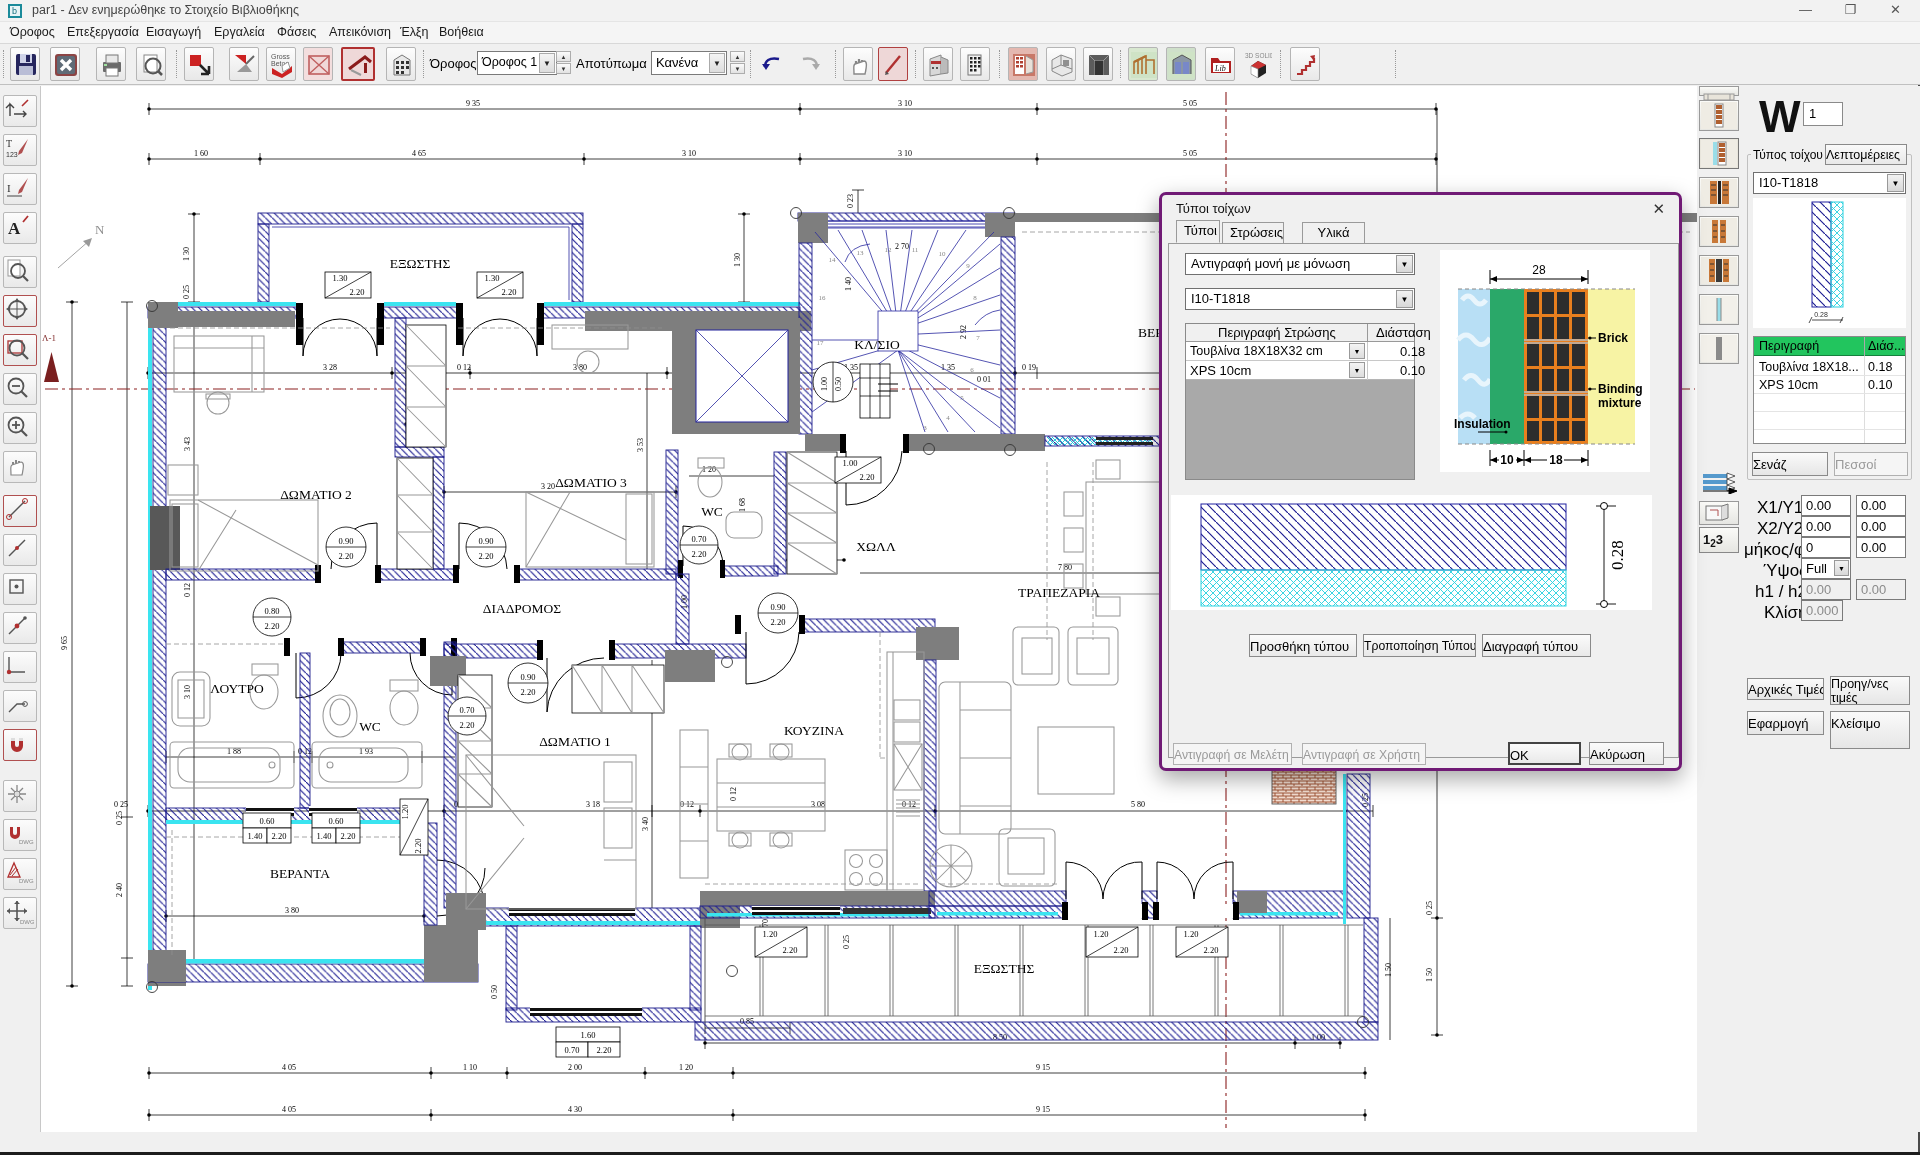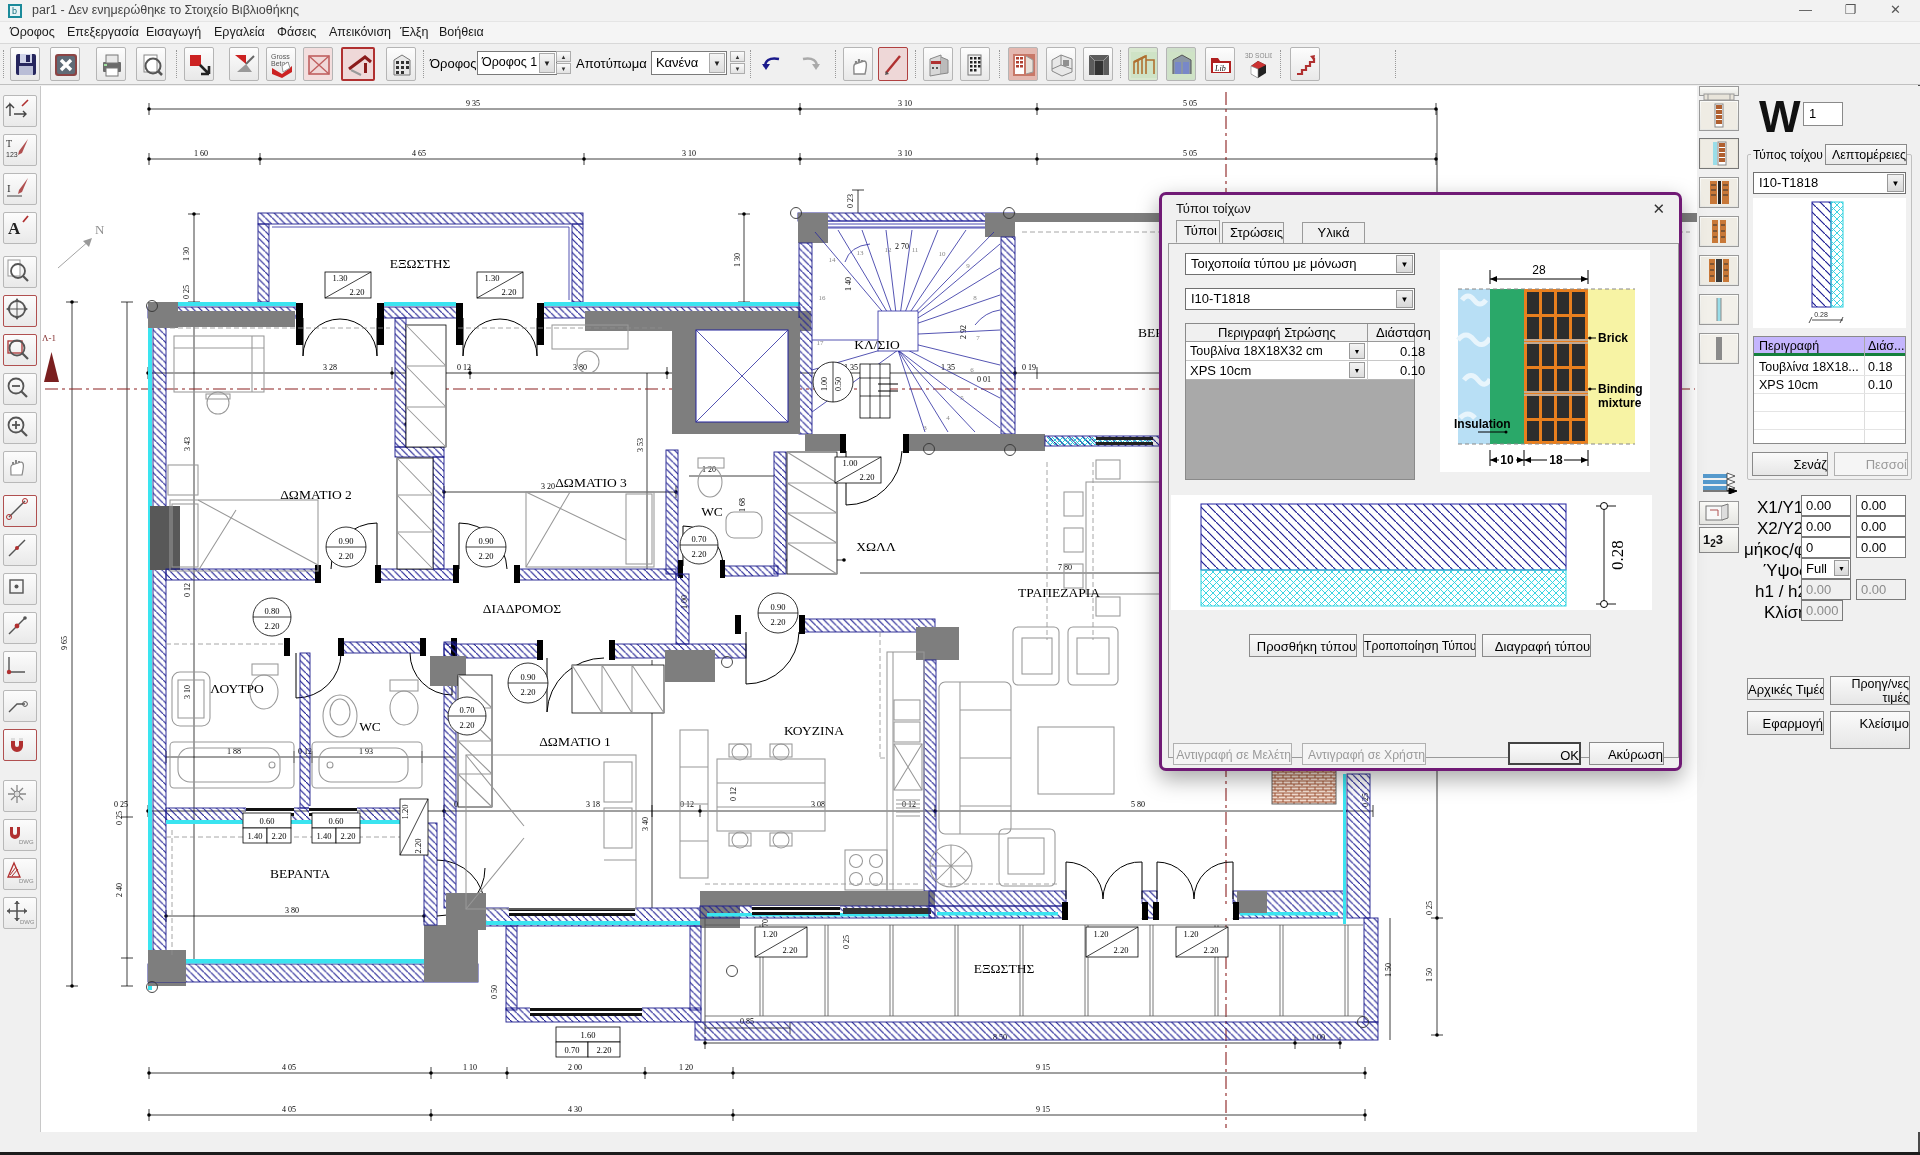--- a/index.html
+++ b/index.html
@@ -40,21 +40,21 @@
 #blackbar{position:absolute;left:0;top:1152px;width:1920px;height:3px;background:#1c1c1c}
 
 #dialog{position:absolute;left:1159px;top:192px;width:523px;height:579px;background:#f0f0f0;border:3px solid #701a75;border-radius:7px;box-shadow:0 8px 22px rgba(0,0,0,.35)}
 #dialog .dtitle{position:absolute;left:14px;top:6px;font-size:13px;color:#111}
 #dialog .dclose{position:absolute;right:14px;top:5px;font-size:15px;color:#333}
 .tab{position:absolute;top:27px;height:21px;border:1px solid #9a9a9a;border-bottom:none;background:#f0f0f0;font-size:13px;text-align:center;padding:2px 7px 0 7px}
 #tabline{position:absolute;left:6px;top:48px;width:511px;height:515px;border:1px solid #9a9a9a;background:#f0f0f0}
 .dcombo{position:absolute;height:22px;background:#fff;border:1px solid #707070}
 .dcombo .ct{position:absolute;left:5px;top:2px;font-size:13px;color:#000;white-space:nowrap}
 .dcombo .ca{position:absolute;right:1px;top:1px;width:17px;height:18px;background:linear-gradient(#f2f2f2,#d8d8d8);border:1px solid #999;font-size:8px;text-align:center;line-height:18px}
-.btn{position:absolute;background:#f5f5f5;border:1px solid #8a8a8a;font-size:13px;text-align:right;color:#000;white-space:nowrap;overflow:hidden}
+.btn{position:absolute;background:#f5f5f5;border:1px solid #8a8a8a;font-size:13px;text-align:left;color:#000;white-space:nowrap;overflow:hidden}
 .btn.dis{color:#9a9a9a;border-color:#b0b0b0}
 
 .rp-lab{position:absolute;font-size:17px;color:#000;white-space:nowrap}
 .rp-field{position:absolute;height:21px;background:#fff;border:1px solid #7a7a7a;font-size:13px;padding:2px 0 0 4px}
 .rp-field.dis{background:#f0f0f0;color:#8b8b8b}
 </style>
 </head>
 <body>
 <div id="app">
 
@@ -1099,21 +1099,21 @@
   <svg width="153" height="130">
    <rect x="59" y="4" width="19" height="105" fill="url(#phd)" stroke="#2020a0"></rect>
    <rect x="78" y="4" width="12" height="105" fill="url(#pcd)" stroke="#2ad0de"></rect>
    <text x="68" y="119" font-size="7" fill="#333" text-anchor="middle">0.28</text>
    <path d="M59,122 H90" stroke="#000" stroke-width="0.7"></path>
    <path d="M59,119 l-3,6 M90,119 l-3,6" stroke="#000" stroke-width="0.7"></path>
   </svg>
  </div>
 
  <div class="abs" style="left:56px;top:250px;width:153px;height:108px;background:#fff;border:1px solid #8a8a8a">
-  <div class="abs" style="left:0;top:0;width:151px;height:19px;background:#c4b5fd;border-bottom:3px solid #15803d">
+  <div class="abs" style="left:0;top:0;width:151px;height:19px;background:#22c55e;border-bottom:1px solid #15803d">
    <span class="abs" style="left:5px;top:2px;font-size:12.5px">Περιγραφή</span>
    <span class="abs" style="left:114px;top:2px;font-size:12.5px">Διάσ...</span>
    <div class="abs" style="left:110px;top:0;width:1px;height:19px;background:#aaa"></div>
   </div>
   <div class="abs" style="left:110px;top:19px;width:1px;height:87px;background:#ddd"></div>
   <span class="abs" style="left:5px;top:23px;font-size:12.5px">Τουβλίνα 18X18...</span>
   <span class="abs" style="left:114px;top:23px;font-size:12.5px">0.18</span>
   <span class="abs" style="left:5px;top:41px;font-size:12.5px">XPS 10cm</span>
   <span class="abs" style="left:114px;top:41px;font-size:12.5px">0.10</span>
   <div class="abs" style="left:0;top:38px;width:151px;height:1px;background:#e4e4e4"></div>
@@ -1151,21 +1151,21 @@
 <div id="blackbar"></div>
 
 <div id="dialog">
  <div class="dtitle">Τύποι τοίχων</div>
  <div class="dclose">✕</div>
  <div class="tab" style="left:14px;width:44px;height:23px;top:25px;background:#f0f0f0;z-index:3;border-bottom:1px solid #f0f0f0">Τύποι</div>
  <div class="tab" style="left:60px;width:62px">Στρώσεις</div>
  <div class="tab" style="left:140px;width:63px">Υλικά</div>
  <div id="tabline"></div>
  <div class="dcombo" style="left:23px;top:58px;width:230px">
-        <span class="ct">Τοιχοποιία τύπου με μόνωση</span>
+        <span class="ct">Αντιγραφή μονή με μόνωση</span>
         <span class="ca">▼</span>
       </div>
  <div class="dcombo" style="left:23px;top:93px;width:230px">
         <span class="ct">I10-T1818</span>
         <span class="ca">▼</span>
       </div>
 
  <div class="abs" style="left:23px;top:128px;width:230px;height:157px;border:1px solid #8a8a8a;background:#a9a9a9">
   <div class="abs" style="left:0;top:0;width:228px;height:18px;background:#f0f0f0;border-bottom:1px solid #999">
    <span class="abs" style="left:32px;top:1px;font-size:13px;white-space:nowrap">Περιγραφή Στρώσης</span>

